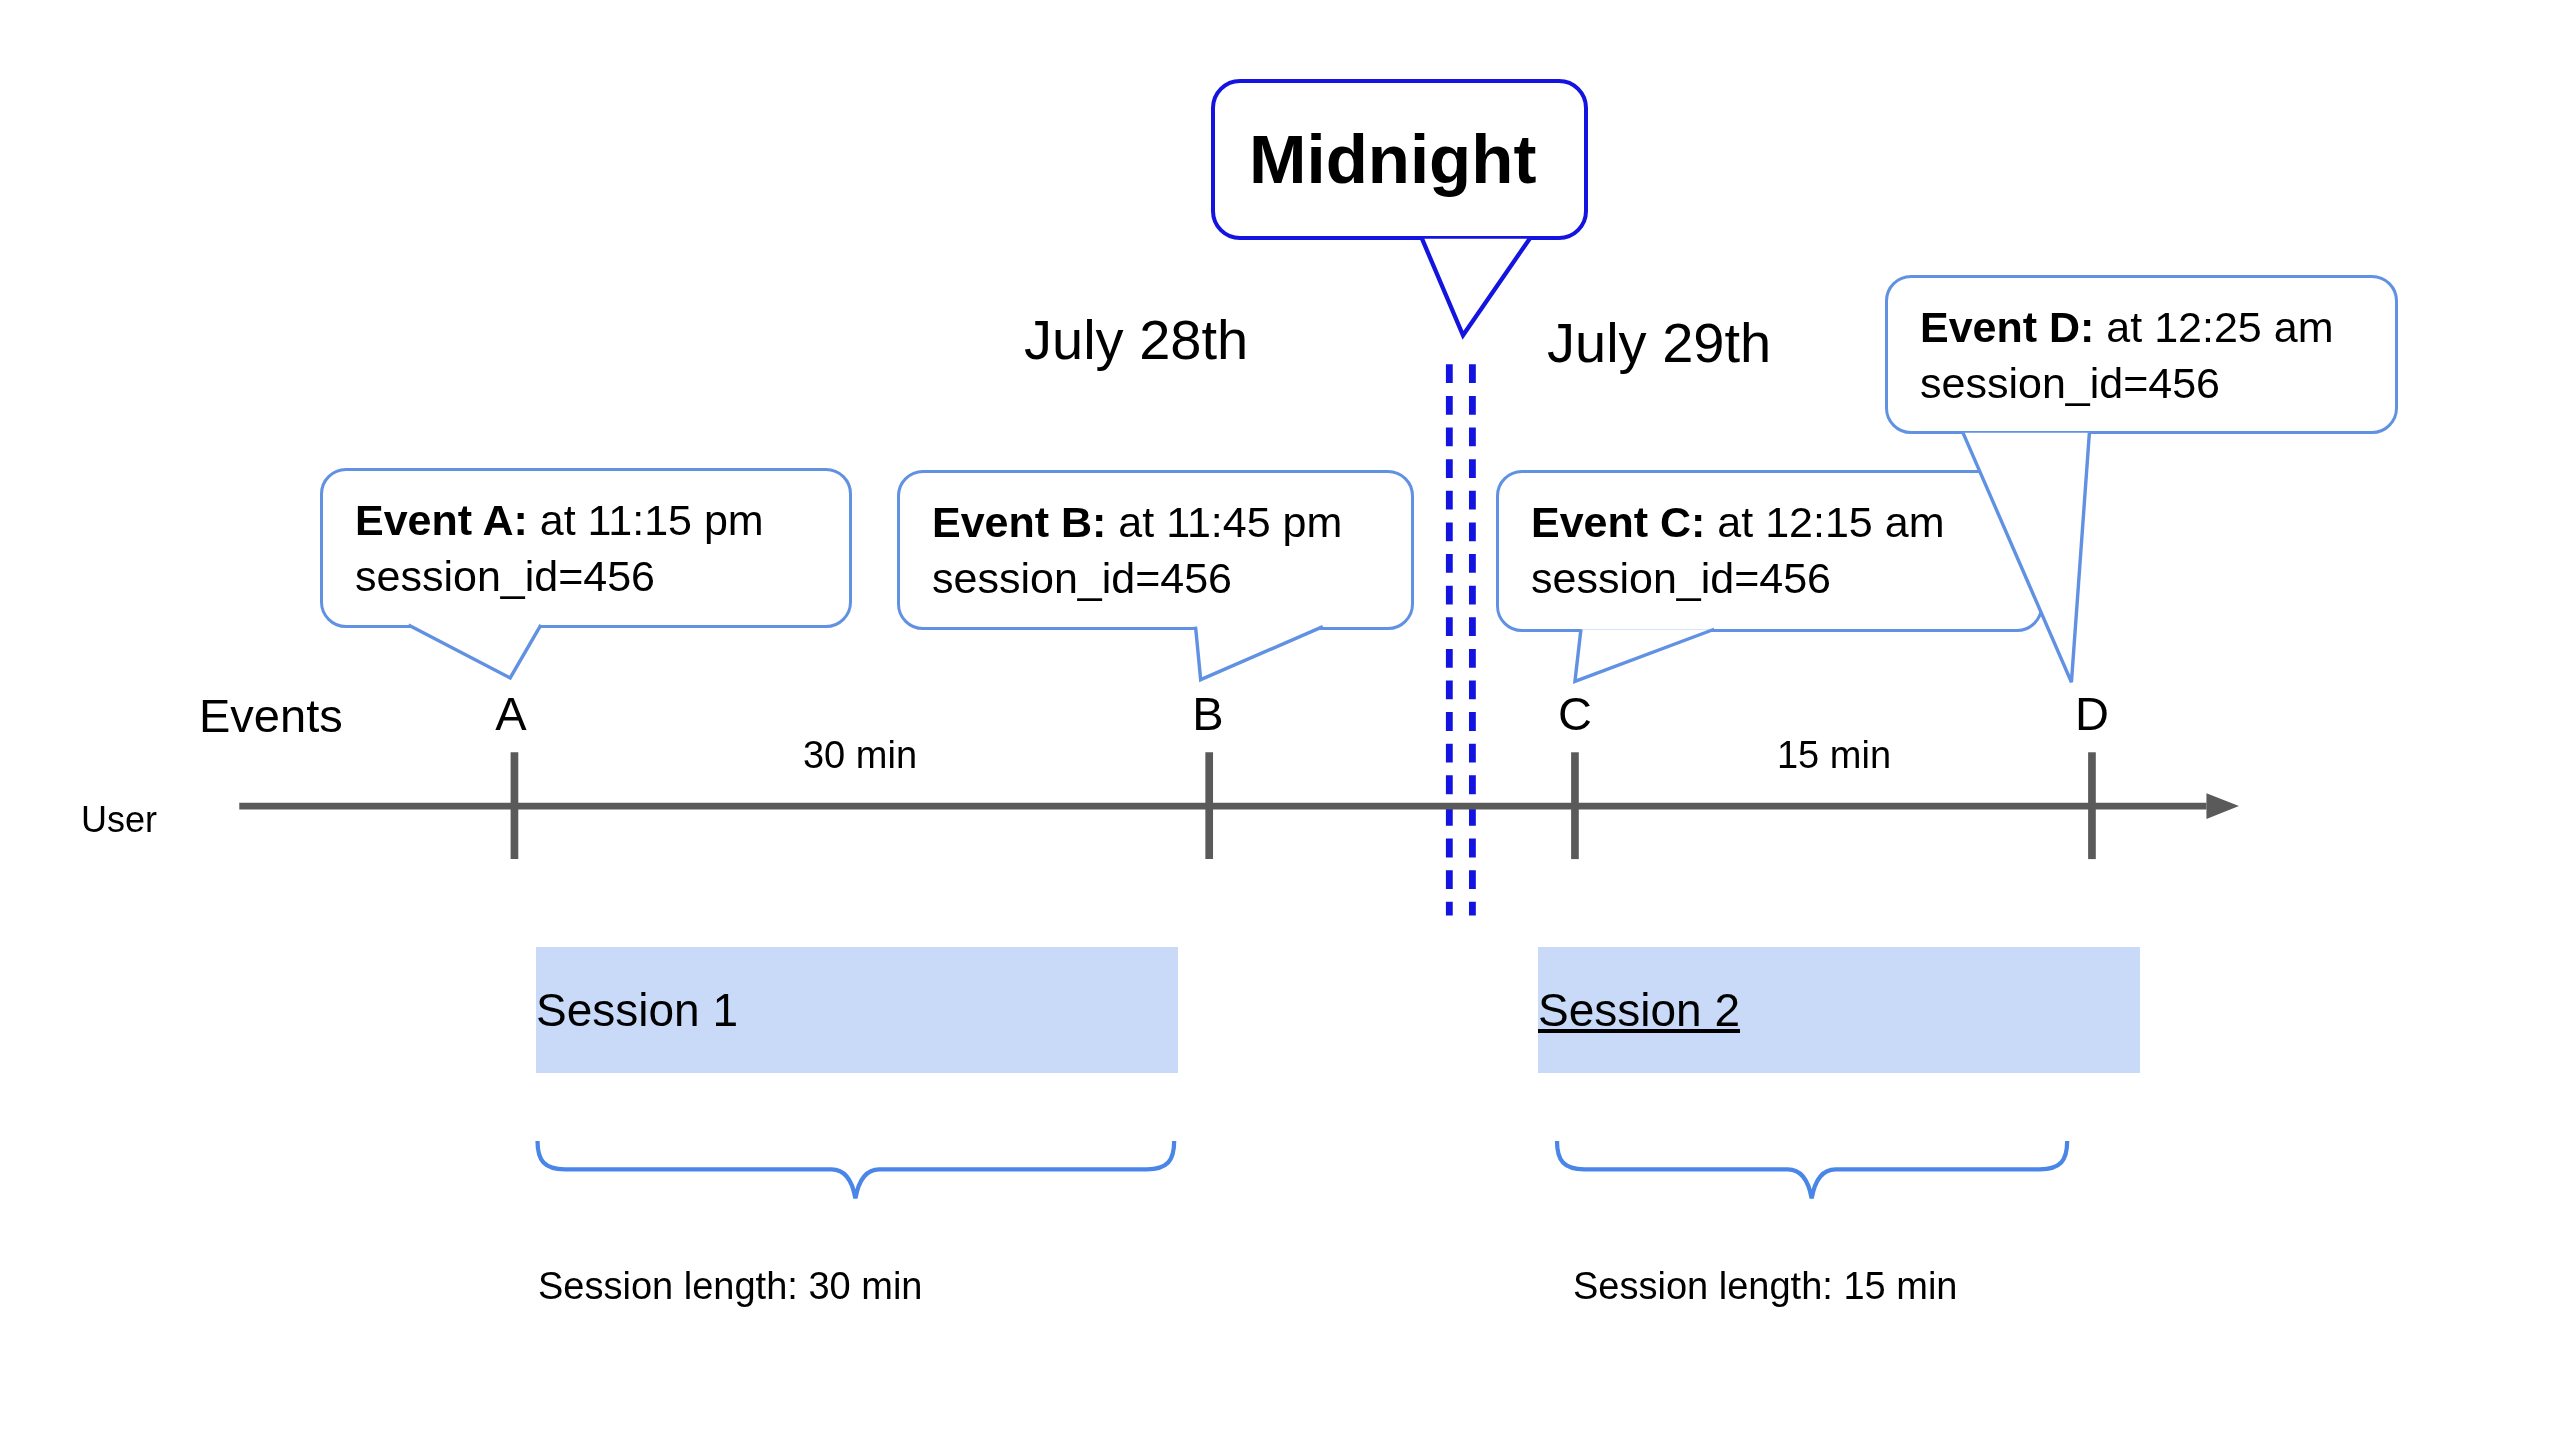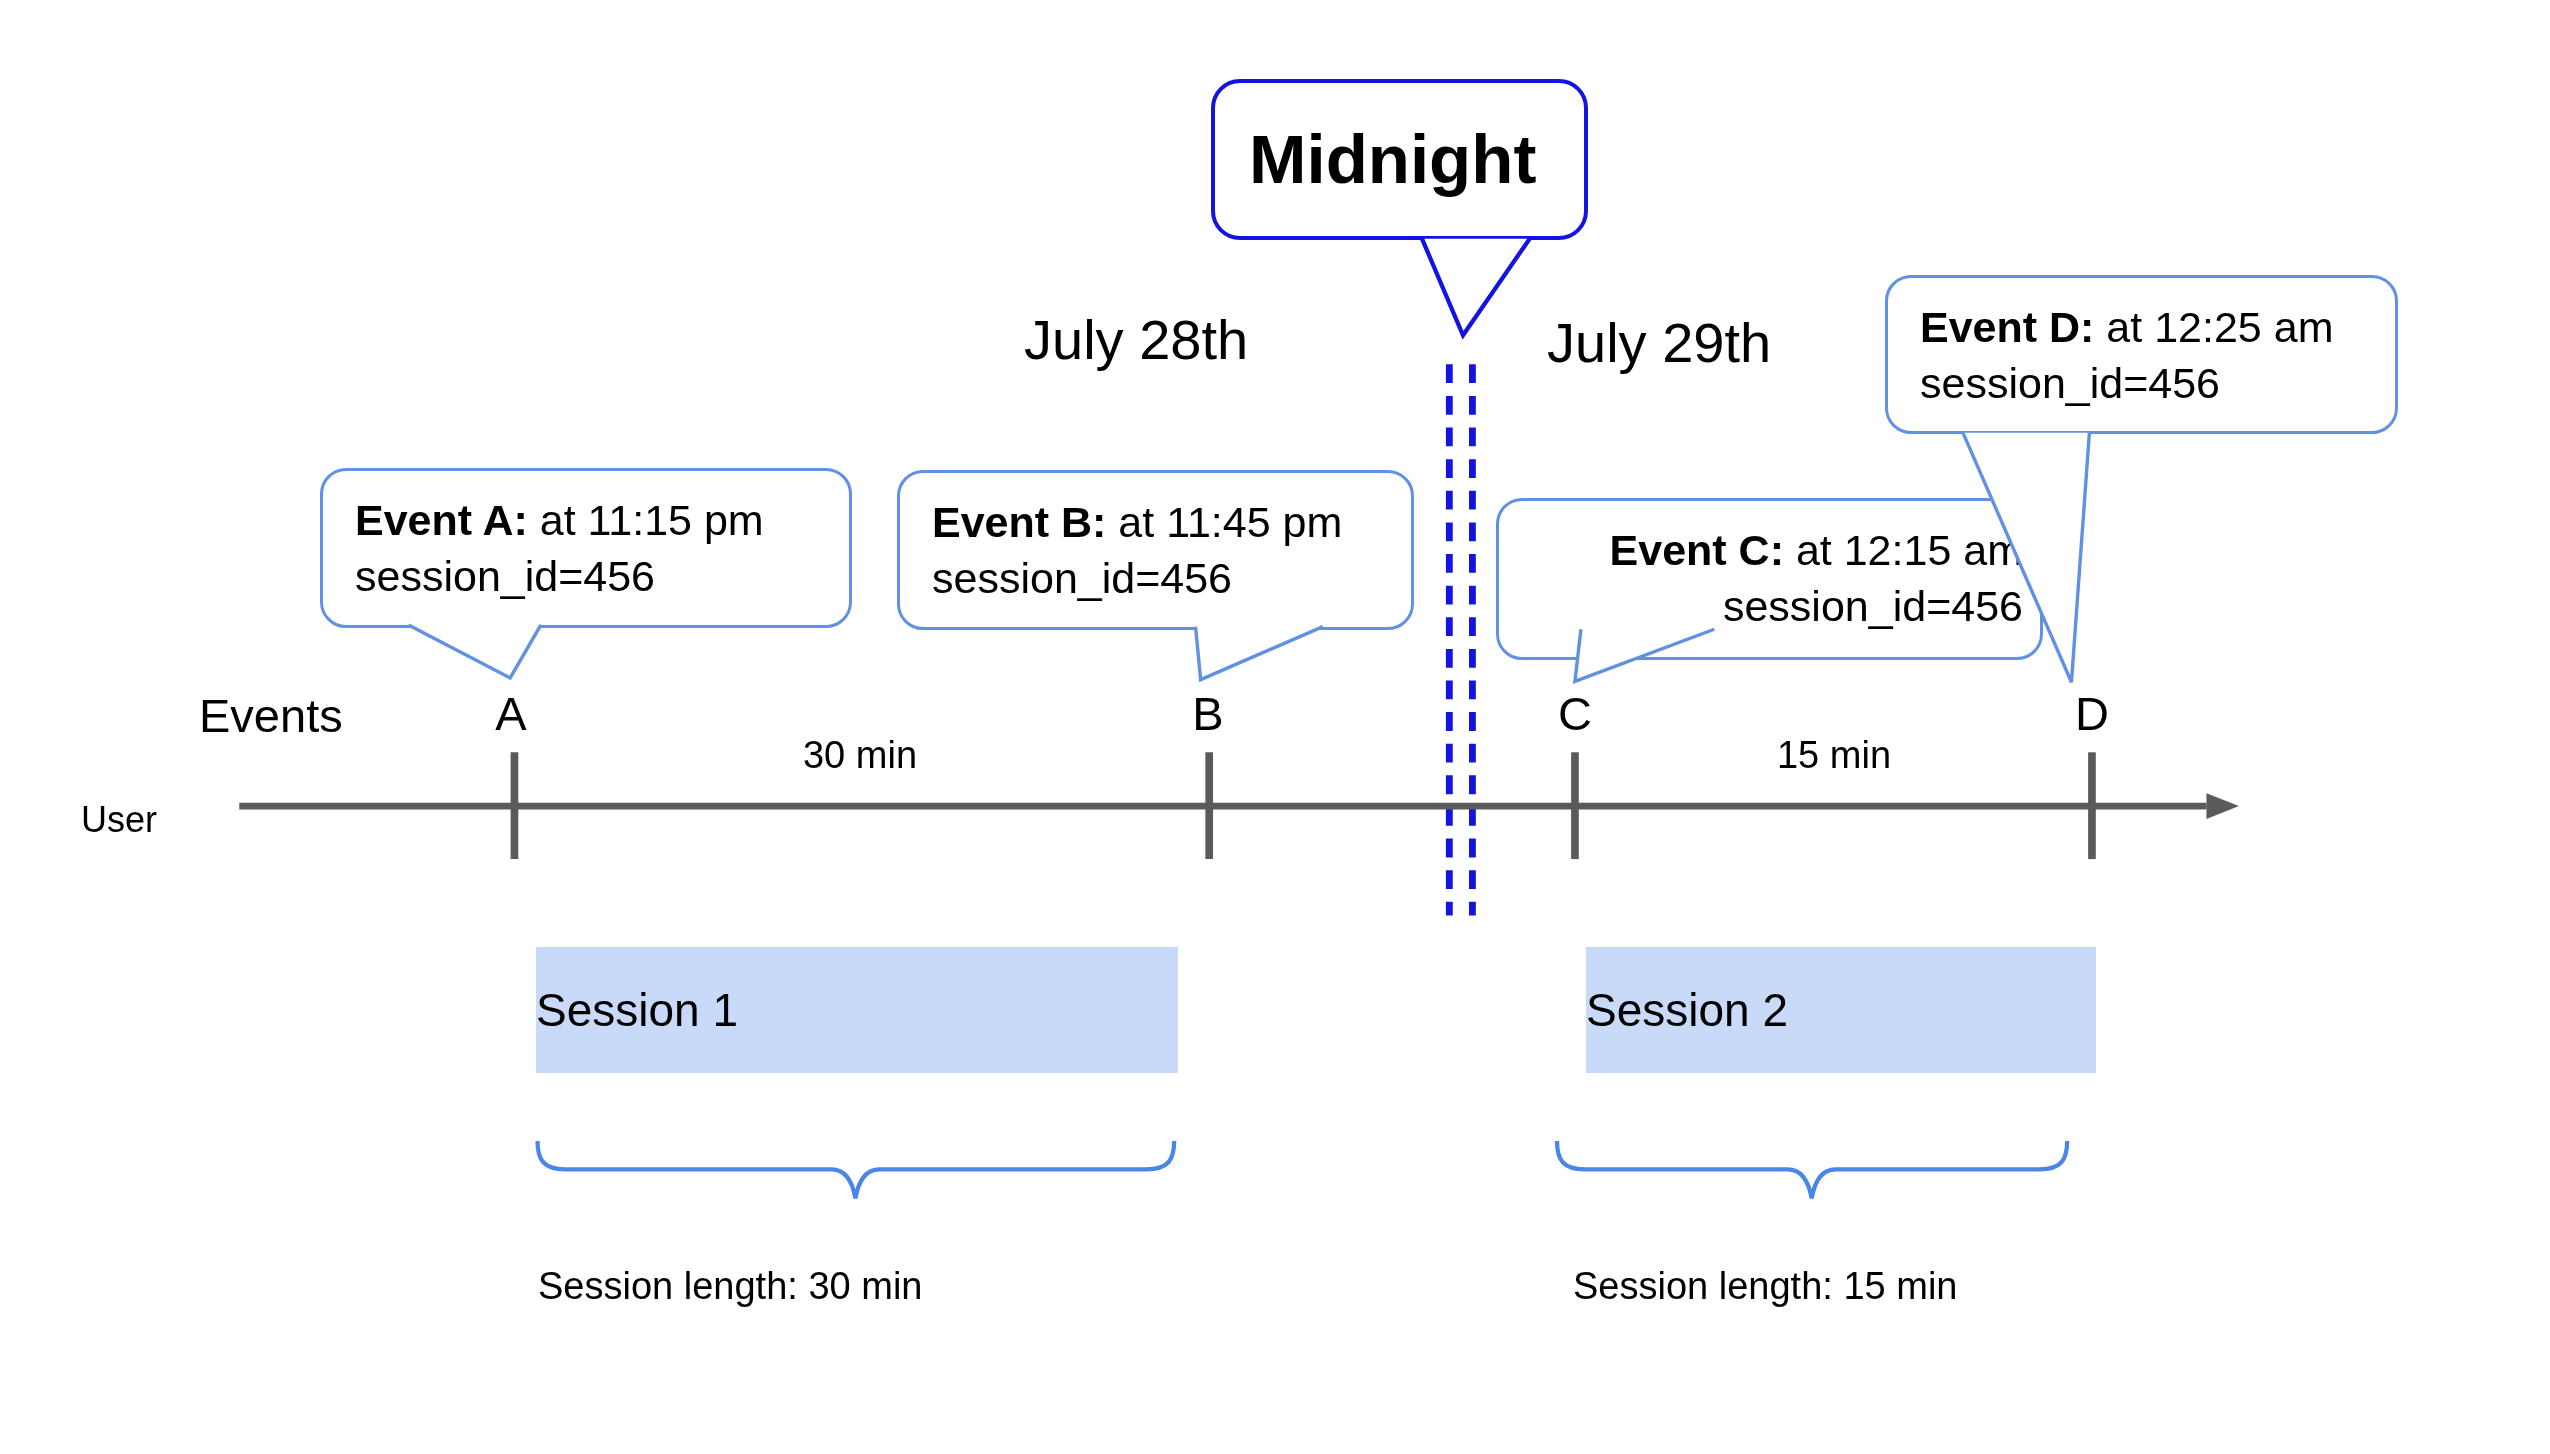--- a/index.html
+++ b/index.html
@@ -66,39 +66,39 @@
     <line x1="1843" y1="880" x2="1843" y2="1005" stroke="#5a5a5a" stroke-width="9"></line>
     <line x1="2448" y1="880" x2="2448" y2="1005" stroke="#5a5a5a" stroke-width="9"></line>
 
     <path d="M629,1335 C629,1358 637,1368 661,1368 L973,1368 Q995,1368 1001,1402 Q1007,1368 1029,1368 L1342,1368 C1366,1368 1374,1358 1374,1335" fill="none" stroke="#4a86e8" stroke-width="5"></path>
     <path d="M1822,1335 C1822,1358 1830,1368 1854,1368 L2092,1368 Q2114,1368 2120,1402 Q2126,1368 2148,1368 L2387,1368 C2411,1368 2419,1358 2419,1335" fill="none" stroke="#4a86e8" stroke-width="5"></path>
   </svg>
 
   <div class="session-box" style="left:536px;top:947px;width:642px;height:126px;">
     <span>Session 1</span>
   </div>
-  <div class="session-box" style="left:1586px;top:947px;width:510px;height:126px;">
+  <div class="session-box" style="left:1538px;top:947px;width:602px;height:126px;text-decoration:underline;">
     <span>Session 2</span>
   </div>
 
   <div class="callout midnight" style="left:1211px;top:79px;width:377px;height:161px;">
     <span>Midnight</span>
   </div>
 
   <div class="callout" style="left:320px;top:468px;width:532px;height:160px;">
     <div><b>Event A:</b><span> at 11:15 pm</span></div>
     <div>session_id=456</div>
   </div>
 
   <div class="callout" style="left:897px;top:470px;width:517px;height:160px;">
     <div><b>Event B:</b><span> at 11:45 pm</span></div>
     <div>session_id=456</div>
   </div>
 
-  <div class="callout" style="left:1496px;top:498px;width:547px;height:162px;text-align:right;">
+  <div class="callout" style="left:1496px;top:470px;width:547px;height:162px;">
     <div><b>Event C:</b><span> at 12:15 am</span></div>
     <div>session_id=456</div>
   </div>
 
   <div class="callout" style="left:1885px;top:275px;width:513px;height:159px;">
     <div><b>Event D:</b><span> at 12:25 am</span></div>
     <div>session_id=456</div>
   </div>
 
   <svg class="layer z3" width="2550" height="1455" viewBox="0 0 2984 1702">

